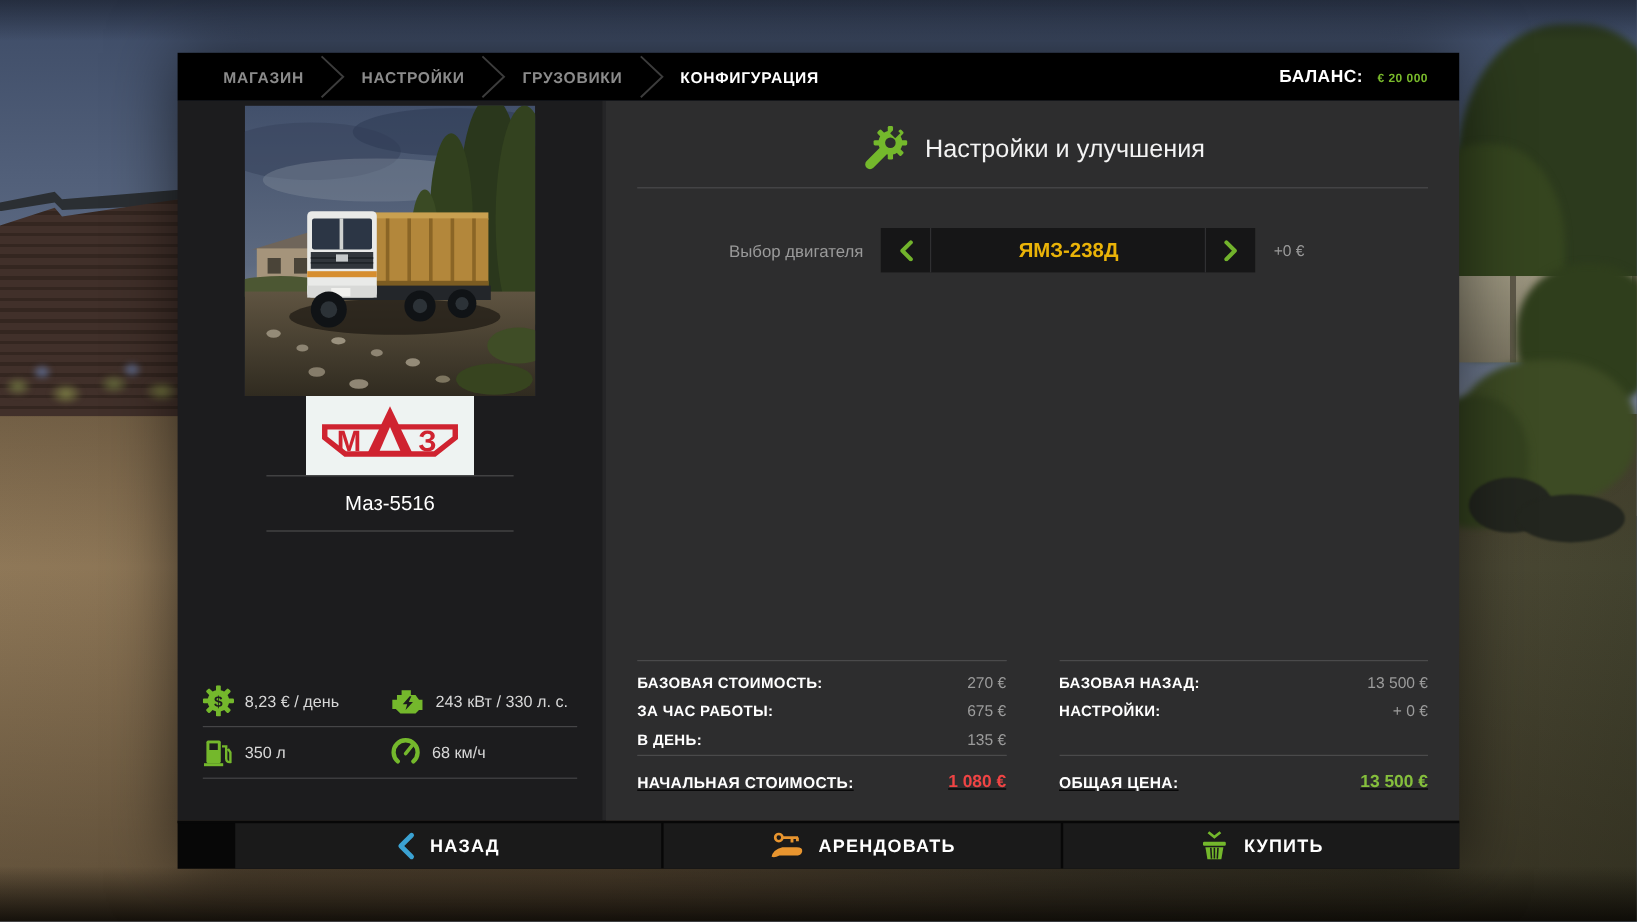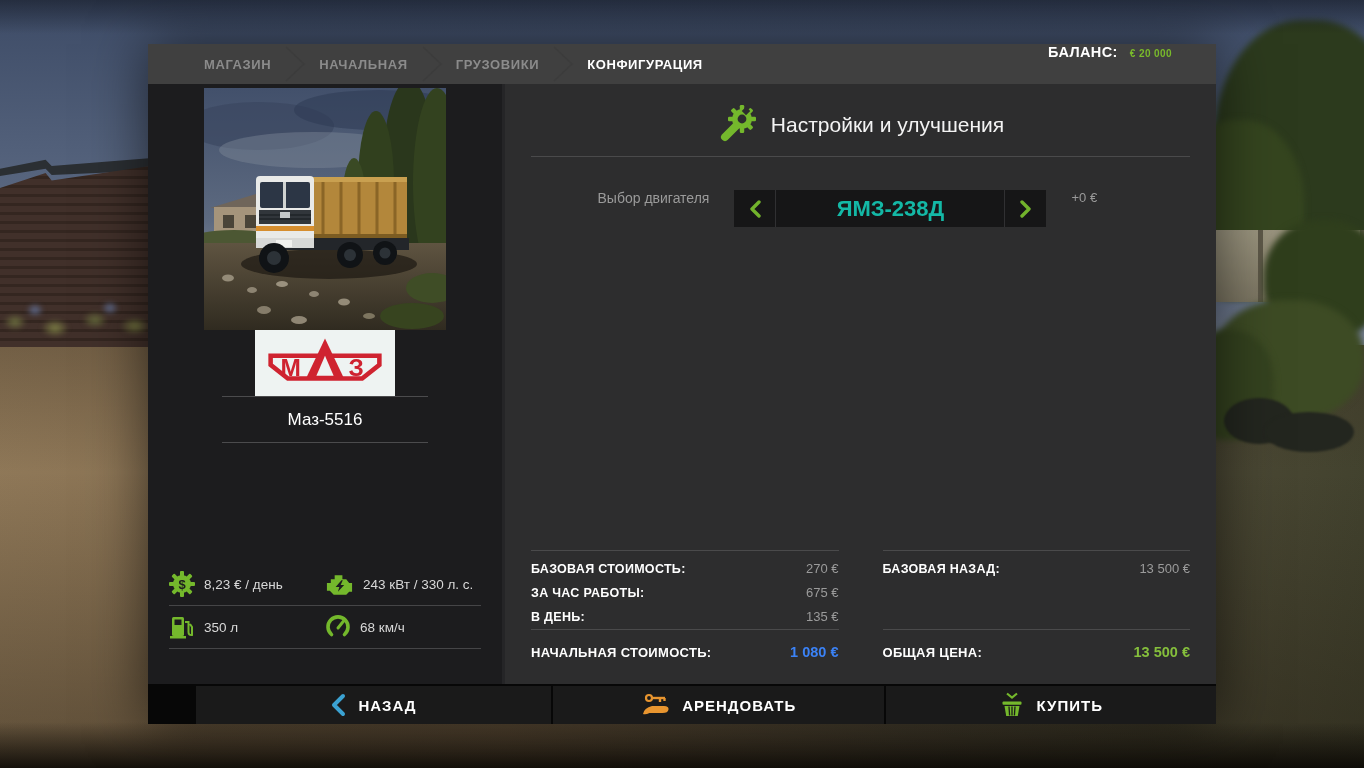--- a/index.html
+++ b/index.html
@@ -43,21 +43,21 @@
   .tire2{right:10px;top:412px;width:90px;height:40px;}
   .top-shade{position:absolute;left:0;top:0;right:0;height:34px;
     background:linear-gradient(0deg,rgba(0,0,0,0),rgba(8,10,16,.45));}
   .bottom-shade{position:absolute;left:0;bottom:0;right:0;height:46px;
     background:linear-gradient(180deg,rgba(0,0,0,0),rgba(8,6,3,.85));}
 
   
   .window{position:absolute;left:148px;top:44px;width:1068px;height:680px;
     display:flex;flex-direction:column;box-shadow:0 0 55px rgba(0,0,0,.6);}
   
-  .topbar{flex:none;height:40px;background:#404040;display:flex;align-items:flex-start;padding:0 44px;}
+  .topbar{flex:none;height:40px;background:#000000;display:flex;align-items:center;padding:0 26px;}
   .crumbs{display:flex;align-items:center;height:100%;}
   .crumb{font-size:13px;font-weight:bold;letter-spacing:.6px;color:#8b8b8b;padding:0 12px;white-space:nowrap;}
   .crumb.active{color:#ffffff;}
   .crumb-sep{height:40px;display:flex;align-items:center;}
   .balance{margin-left:auto;display:flex;align-items:baseline;gap:12px;white-space:nowrap;}
   .balance-label{color:#fff;font-weight:bold;font-size:14.5px;letter-spacing:.4px;}
   .balance-value{color:#79ba2b;font-weight:bold;font-size:10px;letter-spacing:.4px;}
 
   
   .content{flex:1;display:flex;min-height:0;}
@@ -71,39 +71,39 @@
   .vehicle-name{height:45px;line-height:45px;color:#fff;font-size:17px;flex:none;}
   .lp-spacer{flex:1;}
   .stats{width:312px;margin-bottom:35px;flex:none;}
   .stats-row{display:flex;border-bottom:1px solid #454547;padding:8px 0;}
   .stat{flex:1;display:flex;align-items:center;gap:9px;color:#d8d8d8;font-size:13.5px;white-space:nowrap;}
   .stat .sicon{flex:none;display:flex;}
 
   .config-header{margin-top:20px;height:42px;display:flex;align-items:center;justify-content:center;gap:14px;flex:none;}
   .config-title{color:#f3f3f3;font-size:21px;}
   .rp-divider{height:1px;background:#4a4a4b;margin-top:10px;flex:none;}
-  .engine-row{margin-top:33px;display:flex;align-items:flex-start;justify-content:center;gap:25px;flex:none;}
+  .engine-row{margin-top:33px;display:flex;align-items:center;justify-content:center;gap:15px;flex:none;}
   .engine-label{color:#9a9a9a;font-size:14px;}
   .selector{width:312px;height:37px;background:#161617;display:flex;align-items:stretch;}
   .sel-btn{width:41px;display:flex;align-items:center;justify-content:center;cursor:pointer;}
-  .sel-value{flex:1;display:flex;align-items:center;justify-content:center;color:#14b8a6;font-weight:bold;
-    font-size:22px;border-left:1px solid #303032;border-right:1px solid #303032;}
+  .sel-value{flex:1;display:flex;align-items:center;justify-content:center;color:#eab308;font-weight:bold;
+    font-size:17px;border-left:1px solid #303032;border-right:1px solid #303032;}
   .engine-extra{color:#9a9a9a;font-size:13px;width:52px;}
   .rp-spacer{flex:1;}
 
   .pricing{display:flex;gap:44px;margin-bottom:10px;flex:none;}
   .price-col{flex:1;border-top:1px solid #4a4a4b;padding-top:6px;}
   .price-rows{height:72px;}
   .price-row{display:flex;justify-content:space-between;align-items:baseline;line-height:23px;}
   .price-label{color:#fff;font-weight:bold;font-size:12.5px;letter-spacing:.3px;}
   .price-value{color:#9b9b9b;font-size:13px;margin-left:32px;}
-  .price-total{border-top:1px solid #4a4a4b;display:flex;justify-content:space-between;align-items:center;height:44px;}
+  .price-total{border-top:1px solid #4a4a4b;display:flex;justify-content:space-between;align-items:center;height:44px;text-decoration:underline;}
   .total-label{color:#fff;font-weight:bold;font-size:13px;letter-spacing:.3px;}
   .total-value{font-weight:bold;font-size:14.5px;}
-  .total-value.orange{color:#3b82f6;}
+  .total-value.orange{color:#ef4444;}
   .total-value.green{color:#85bf3c;}
 
   
   .bottombar{flex:none;height:38px;background:#070707;border-top:2px solid #070707;display:flex;gap:2px;}
   .action{background:#1a1a1a;display:flex;align-items:center;justify-content:center;gap:12px;
     color:#fff;font-weight:bold;font-size:15px;letter-spacing:1px;cursor:pointer;}
   .action-back{flex:0 0 355px;margin-left:48px;}
   .action-rent,.action-buy{flex:1;}
 </style>
 </head>
@@ -130,21 +130,21 @@
 <div class="window">
 
   <div class="topbar">
     <div class="crumbs">
       <span class="crumb">МАГАЗИН</span>
       <span class="crumb-sep">
         <svg width="24" height="40" viewBox="0 0 24 40">
             <polyline points="3,3 21,20 3,37" fill="none" stroke="#3c3c3c" stroke-width="1.6"></polyline>
           </svg>
       </span>
-      <span class="crumb">НАЧАЛЬНАЯ</span>
+      <span class="crumb">НАСТРОЙКИ</span>
       <span class="crumb-sep">
         <svg width="24" height="40" viewBox="0 0 24 40">
             <polyline points="3,3 21,20 3,37" fill="none" stroke="#3c3c3c" stroke-width="1.6"></polyline>
           </svg>
       </span>
       <span class="crumb">ГРУЗОВИКИ</span>
       <span class="crumb-sep">
         <svg width="24" height="40" viewBox="0 0 24 40">
             <polyline points="3,3 21,20 3,37" fill="none" stroke="#3c3c3c" stroke-width="1.6"></polyline>
           </svg>
@@ -365,20 +365,24 @@
             <span class="total-label">НАЧАЛЬНАЯ СТОИМОСТЬ:</span>
             <span class="total-value orange">1 080 €</span>
           </div>
         </div>
         <div class="price-col">
           <div class="price-rows">
             <div class="price-row">
               <span class="price-label">БАЗОВАЯ НАЗАД:</span>
               <span class="price-value">13 500 €</span>
             </div>
+            <div class="price-row">
+              <span class="price-label">НАСТРОЙКИ:</span>
+              <span class="price-value">+ 0 €</span>
+            </div>
           </div>
           <div class="price-total">
             <span class="total-label">ОБЩАЯ ЦЕНА:</span>
             <span class="total-value green">13 500 €</span>
           </div>
         </div>
       </div>
     </div>
   </div>
 

